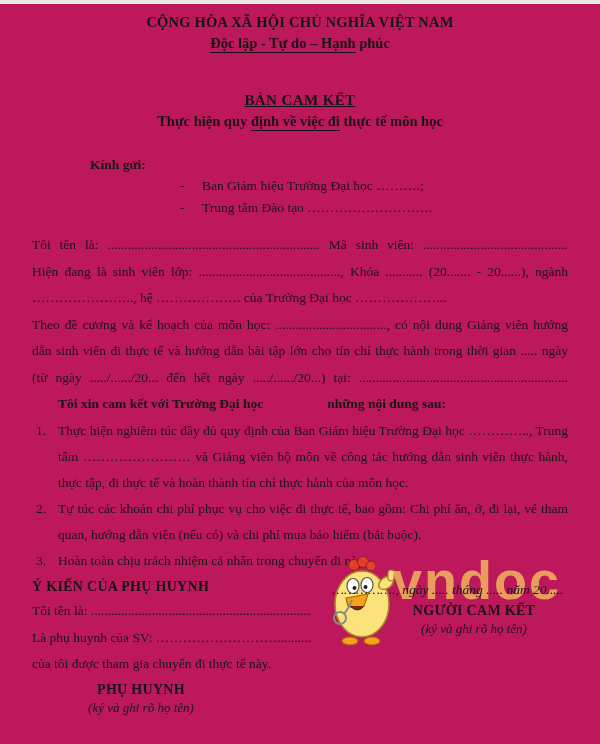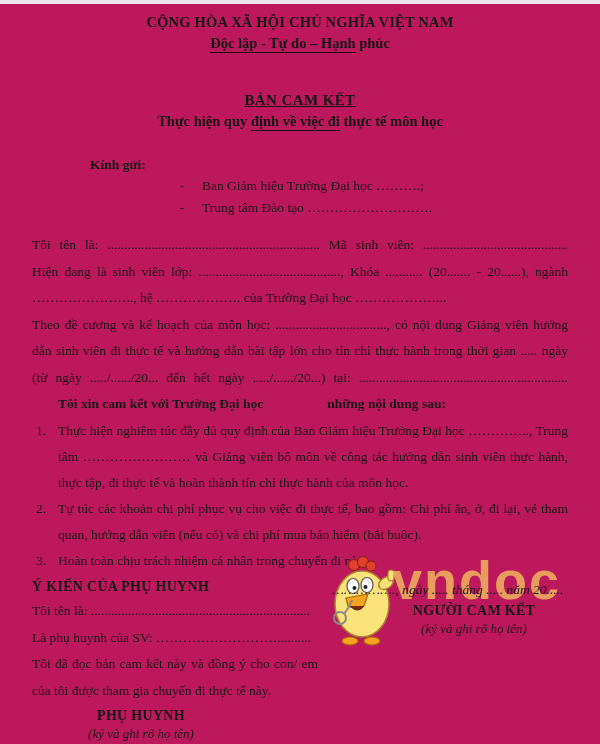--- a/index.html
+++ b/index.html
@@ -136,21 +136,20 @@
     </svg>
     <span class="wm-text">vndoc</span>
   </div>
 
   <div class="bottom">
 
     <div class="col-left">
       <div class="bold parent-heading">Ý KIẾN CỦA PHỤ HUYNH</div>
       <div class="pl">Tôi tên là: .................................................................</div>
       <div class="pl">Là phụ huynh của SV: ………………………..........</div>
-      <div class="pl pl-j">Tôi đã đọc bản cam kết này và đồng ý cho con/ em</div>
       <div class="pl">của tôi được tham gia chuyến đi thực tế này.</div>
       <div class="parent-sign">
         <div class="bold sign-title">PHỤ HUYNH</div>
         <div class="sign-note">(ký và ghi rõ họ tên)</div>
       </div>
     </div>
 
     <div class="col-right">
       <div class="date-line">……………., ngày ..... tháng ..... năm 20.....</div>
       <div class="signer-sign">

